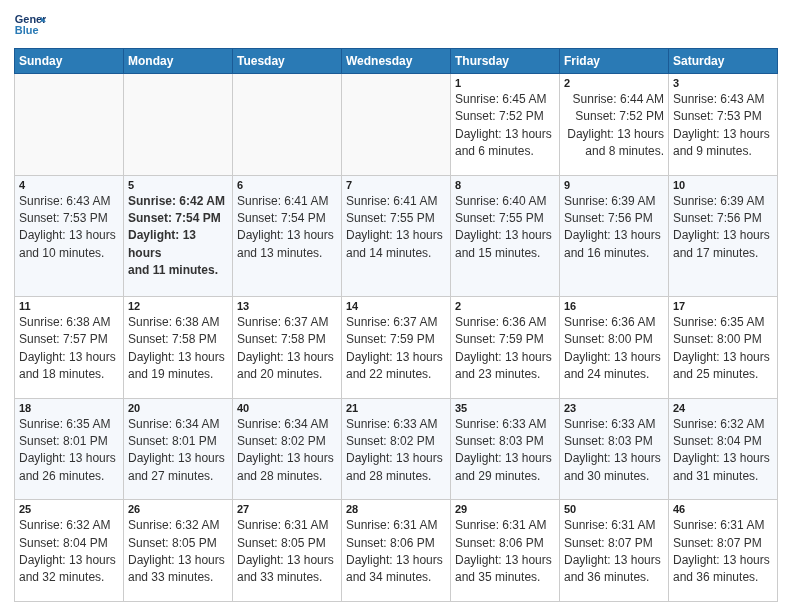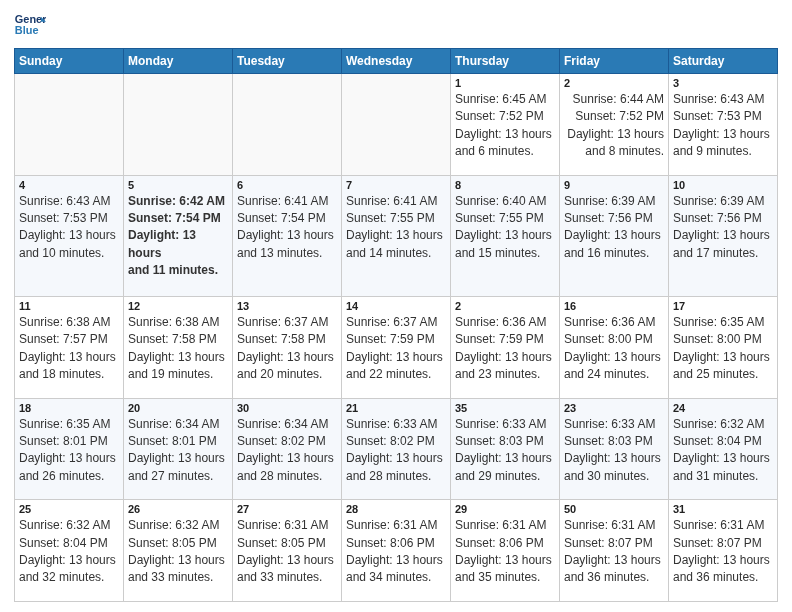--- a/index.html
+++ b/index.html
@@ -259,21 +259,21 @@
 and 26 minutes.</div>
           </td>
           <td>
             <span class="day-num">20</span>
             <div class="day-info" style="white-space: pre-line;">Sunrise: 6:34 AM
 Sunset: 8:01 PM
 Daylight: 13 hours
 and 27 minutes.</div>
           </td>
           <td>
-            <span class="day-num">30</span>
+            <span class="day-num">40</span>
             <div class="day-info" style="white-space: pre-line;">Sunrise: 6:34 AM
 Sunset: 8:02 PM
 Daylight: 13 hours
 and 28 minutes.</div>
           </td>
           <td>
             <span class="day-num">21</span>
             <div class="day-info" style="white-space: pre-line;">Sunrise: 6:33 AM
 Sunset: 8:02 PM
 Daylight: 13 hours
@@ -338,21 +338,21 @@
 and 35 minutes.</div>
           </td>
           <td>
             <span class="day-num">50</span>
             <div class="day-info" style="white-space: pre-line;">Sunrise: 6:31 AM
 Sunset: 8:07 PM
 Daylight: 13 hours
 and 36 minutes.</div>
           </td>
           <td>
-            <span class="day-num">31</span>
+            <span class="day-num">46</span>
             <div class="day-info" style="white-space: pre-line;">Sunrise: 6:31 AM
 Sunset: 8:07 PM
 Daylight: 13 hours
 and 36 minutes.</div>
           </td>
         </tr>
       </tbody>
   </table>
 </div>
 

